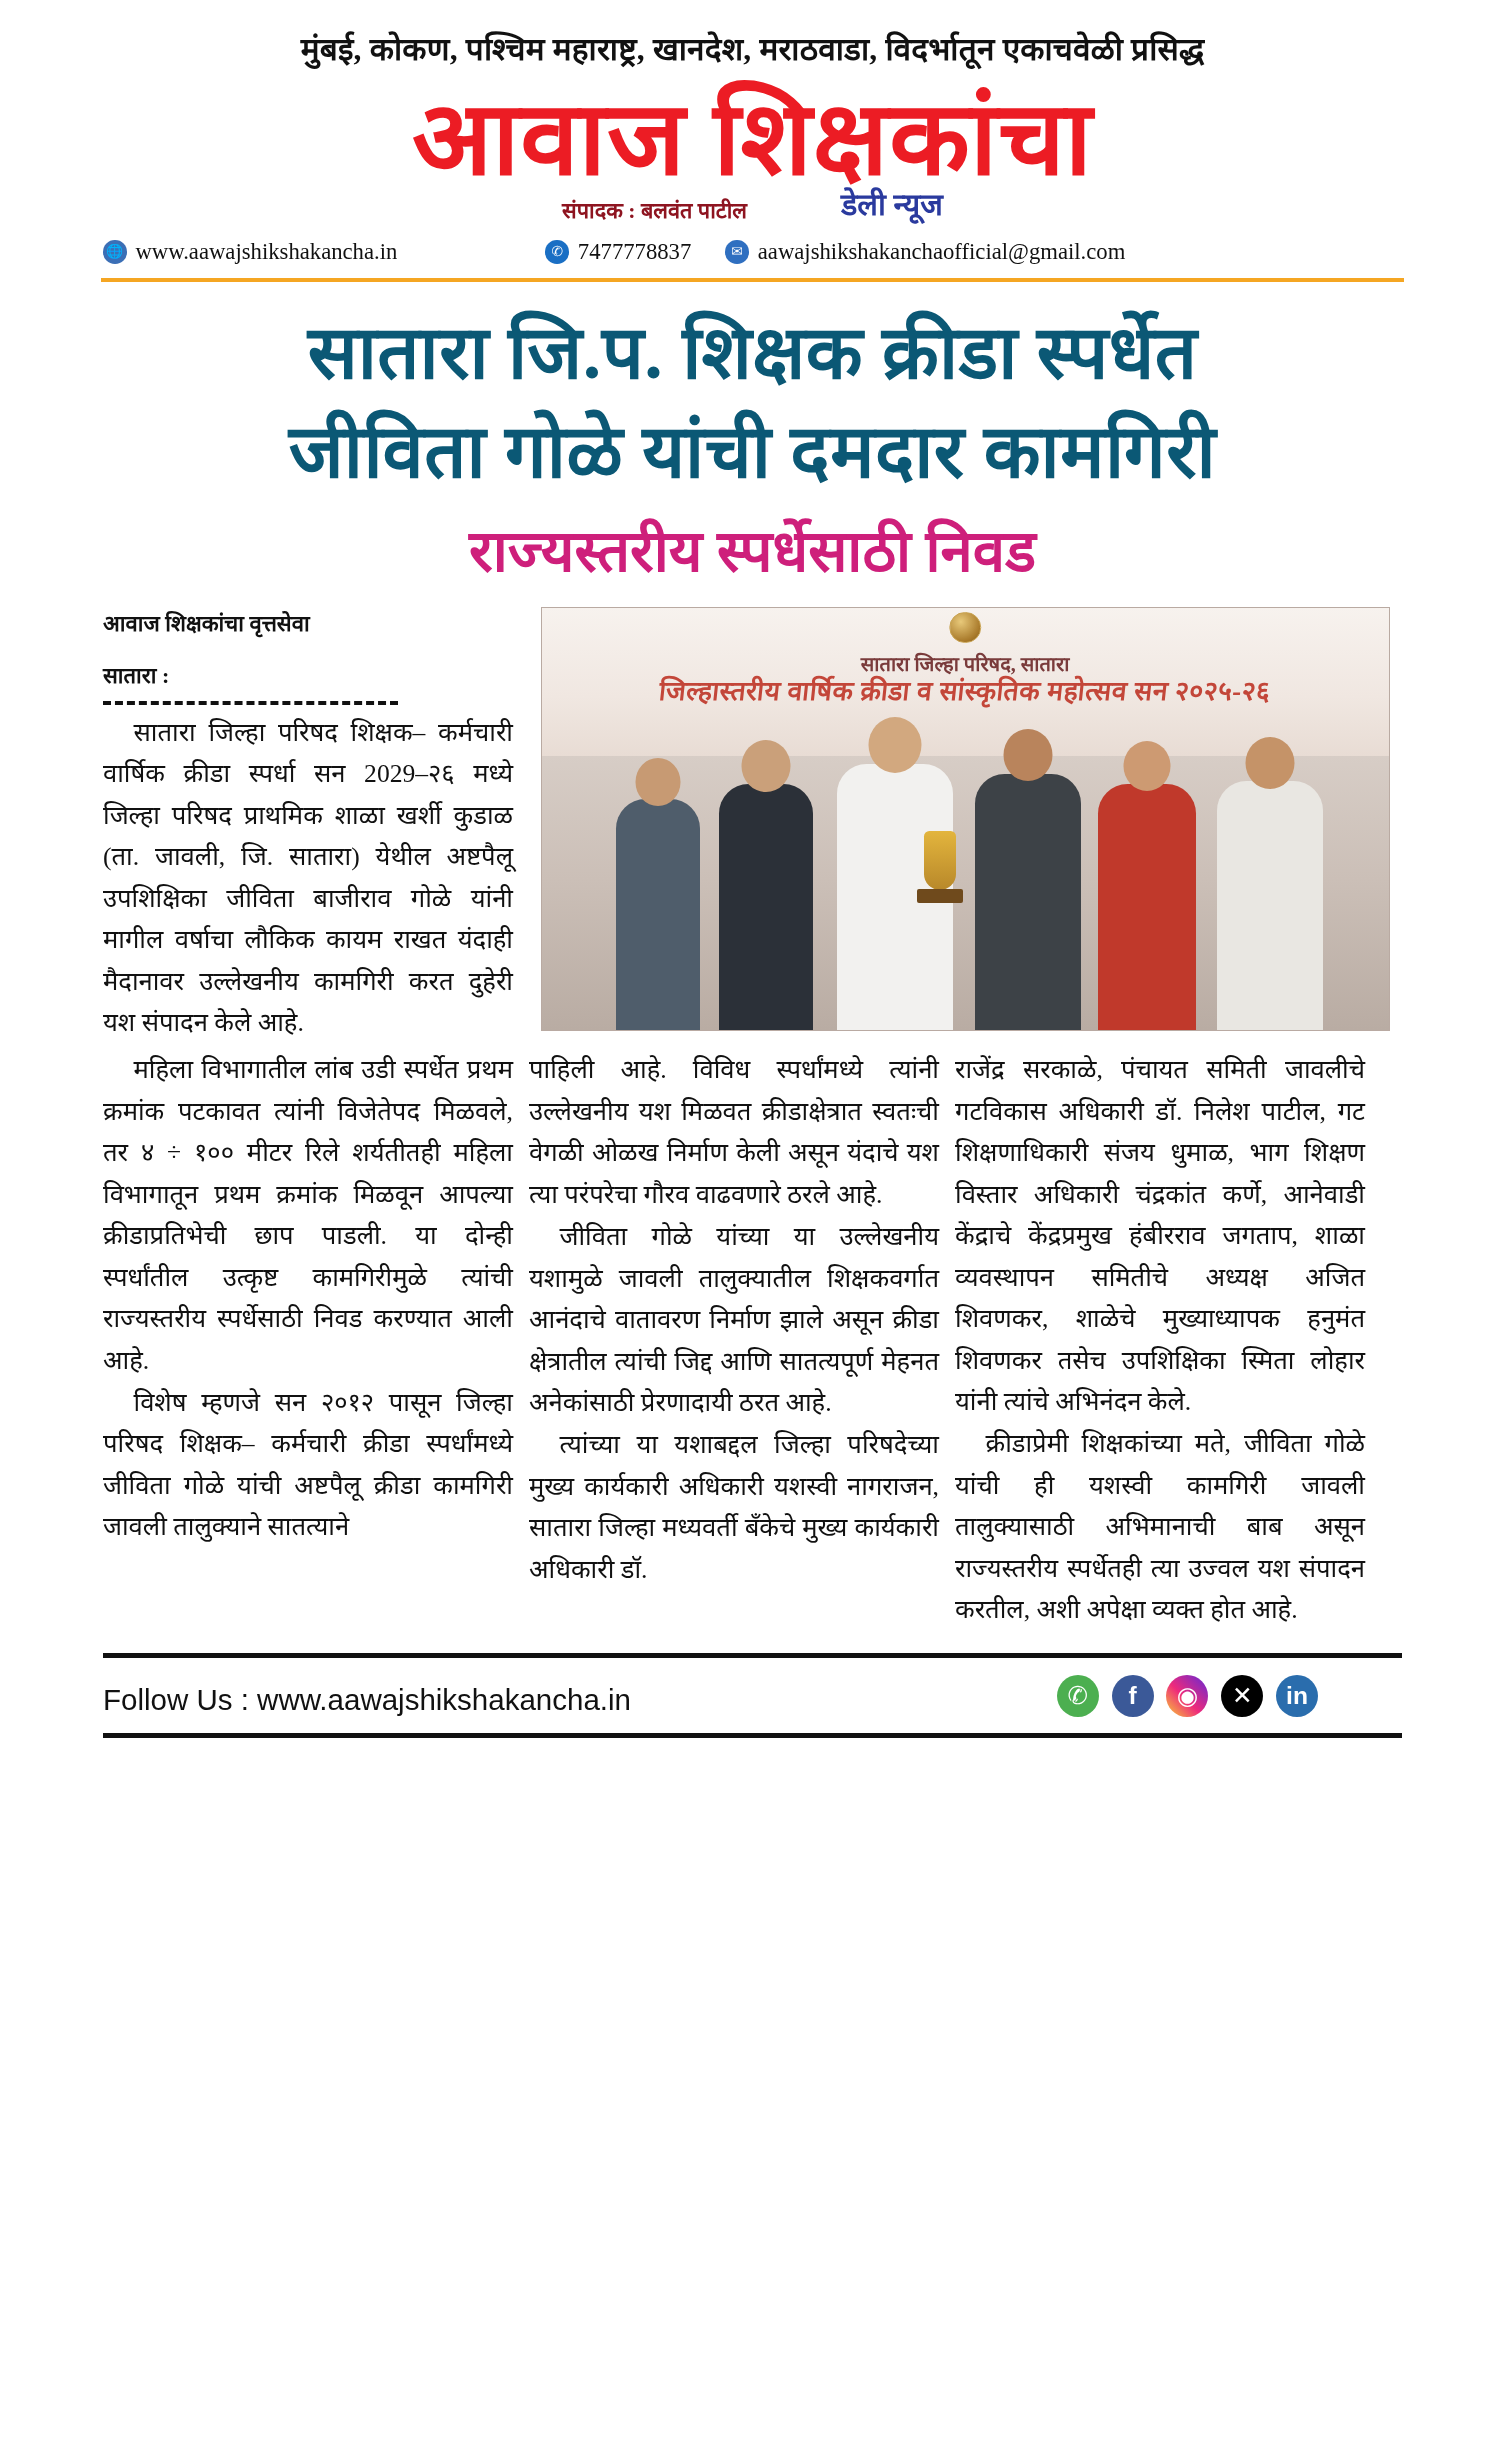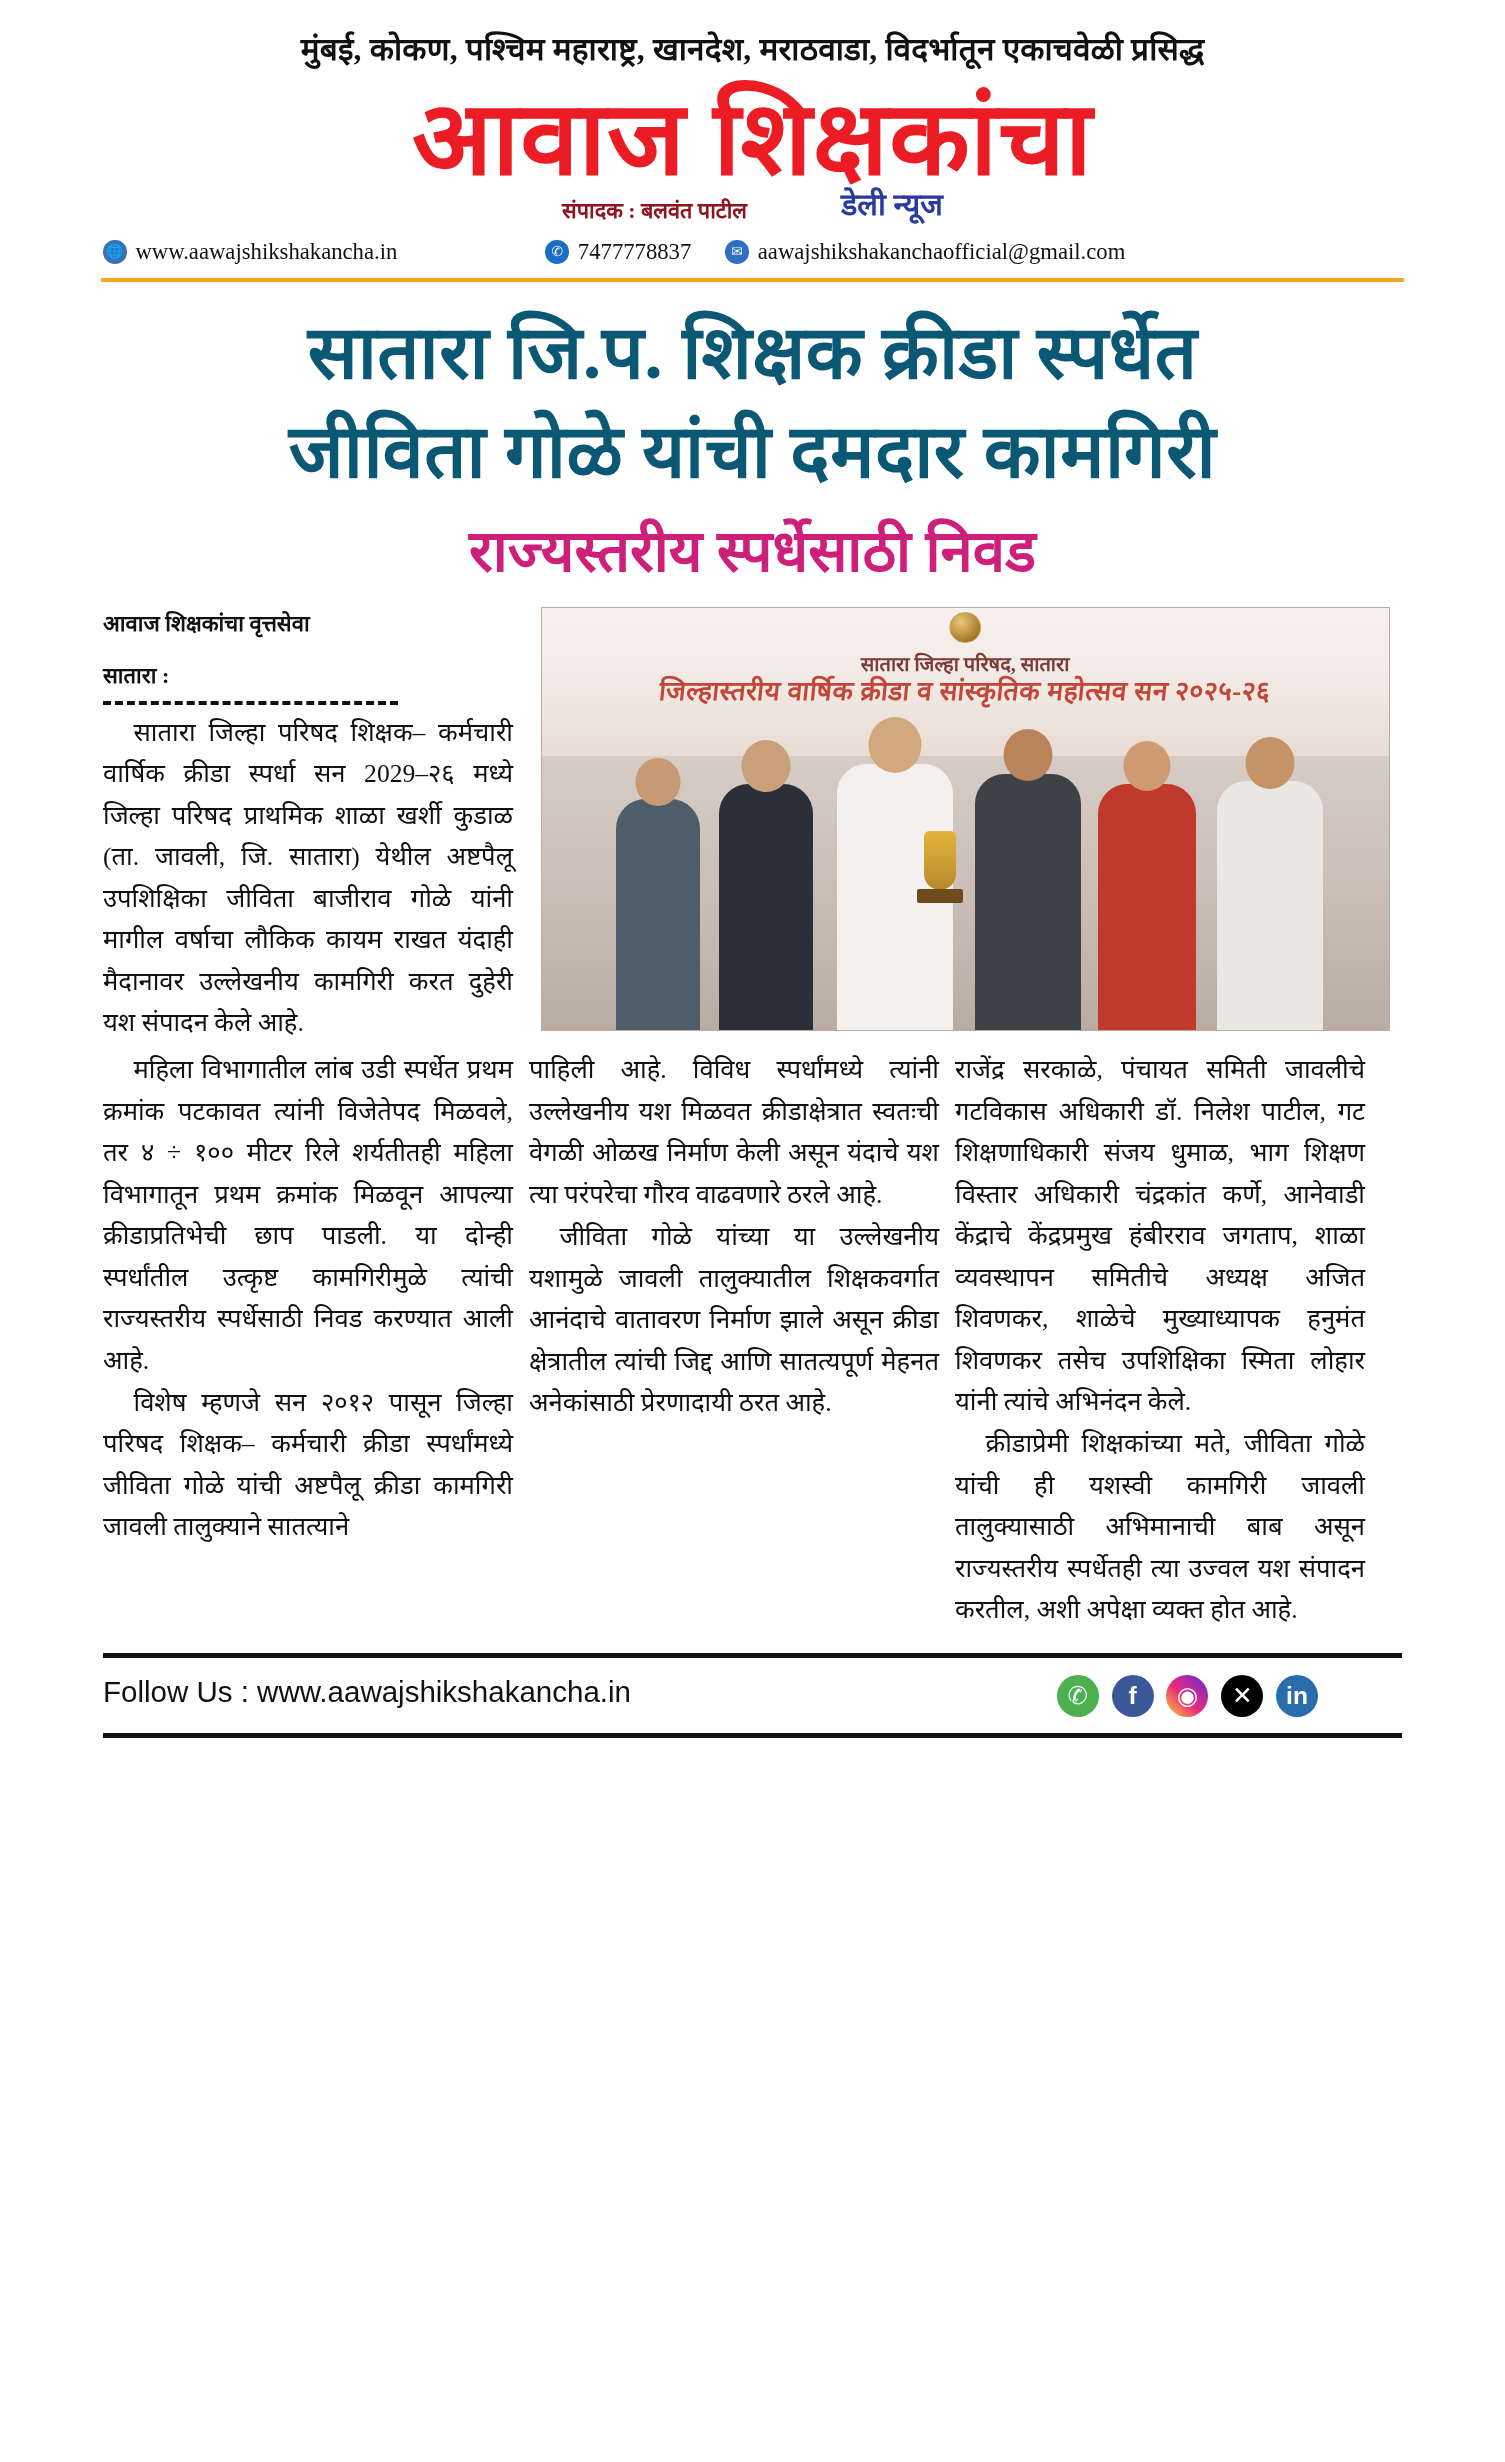--- a/index.html
+++ b/index.html
@@ -281,21 +281,21 @@
   .footer {
     margin: 21.7px 103px 0 103px;
   }
   .rule-black-top {
     height: 4.9px;
     background: #111;
     margin-bottom: 16.7px;
   }
   .footer-inner {
     display: flex;
-    align-items: flex-start;
+    align-items: flex-end;
     justify-content: space-between;
   }
   .follow-text {
     font-family: "Liberation Sans", "DejaVu Sans", sans-serif;
     font-size: 29.5px;
     color: #111;
     white-space: nowrap;
   }
   .socials { display: flex; align-items: center; gap: 12.8px; padding-right: 84px; }
   .sicon {
@@ -407,20 +407,21 @@
     </div>
 
     <div class="under-cols">
       <div class="col one">
         <p class="body-p">महिला विभागातील लांब उडी स्पर्धेत प्रथम क्रमांक पटकावत त्यांनी विजेतेपद मिळवले, तर ४ ÷ १०० मीटर रिले शर्यतीतही महिला विभागातून प्रथम क्रमांक मिळवून आपल्या क्रीडाप्रतिभेची छाप पाडली. या दोन्ही स्पर्धांतील उत्कृष्ट कामगिरीमुळे त्यांची राज्यस्तरीय स्पर्धेसाठी निवड करण्यात आली आहे.</p>
         <p class="body-p">विशेष म्हणजे सन २०१२ पासून जिल्हा परिषद शिक्षक– कर्मचारी क्रीडा स्पर्धांमध्ये जीविता गोळे यांची अष्टपैलू क्रीडा कामगिरी जावली तालुक्याने सातत्याने</p>
       </div>
       <div class="col two">
         <p class="body-p">पाहिली आहे. विविध स्पर्धांमध्ये त्यांनी उल्लेखनीय यश मिळवत क्रीडाक्षेत्रात स्वतःची वेगळी ओळख निर्माण केली असून यंदाचे यश त्या परंपरेचा गौरव वाढवणारे ठरले आहे.</p>
         <p class="body-p">जीविता गोळे यांच्या या उल्लेखनीय यशामुळे जावली तालुक्यातील शिक्षकवर्गात आनंदाचे वातावरण निर्माण झाले असून क्रीडा क्षेत्रातील त्यांची जिद्द आणि सातत्यपूर्ण मेहनत अनेकांसाठी प्रेरणादायी ठरत आहे.</p>
+        <p class="body-p">त्यांच्या या यशाबद्दल जिल्हा परिषदेच्या मुख्य कार्यकारी अधिकारी यशस्वी नागराजन, सातारा जिल्हा मध्यवर्ती बँकेचे मुख्य कार्यकारी अधिकारी डॉ.</p>
       </div>
       <div class="col three">
         <p class="body-p">राजेंद्र सरकाळे, पंचायत समिती जावलीचे गटविकास अधिकारी डॉ. निलेश पाटील, गट शिक्षणाधिकारी संजय धुमाळ, भाग शिक्षण विस्तार अधिकारी चंद्रकांत कर्णे, आनेवाडी केंद्राचे केंद्रप्रमुख हंबीरराव जगताप, शाळा व्यवस्थापन समितीचे अध्यक्ष अजित शिवणकर, शाळेचे मुख्याध्यापक हनुमंत शिवणकर तसेच उपशिक्षिका स्मिता लोहार यांनी त्यांचे अभिनंदन केले.</p>
         <p class="body-p">क्रीडाप्रेमी शिक्षकांच्या मते, जीविता गोळे यांची ही यशस्वी कामगिरी जावली तालुक्यासाठी अभिमानाची बाब असून राज्यस्तरीय स्पर्धेतही त्या उज्वल यश संपादन करतील, अशी अपेक्षा व्यक्त होत आहे.</p>
       </div>
     </div>
   </div>
 
   <div class="footer">
     <div class="rule-black-top"></div>

